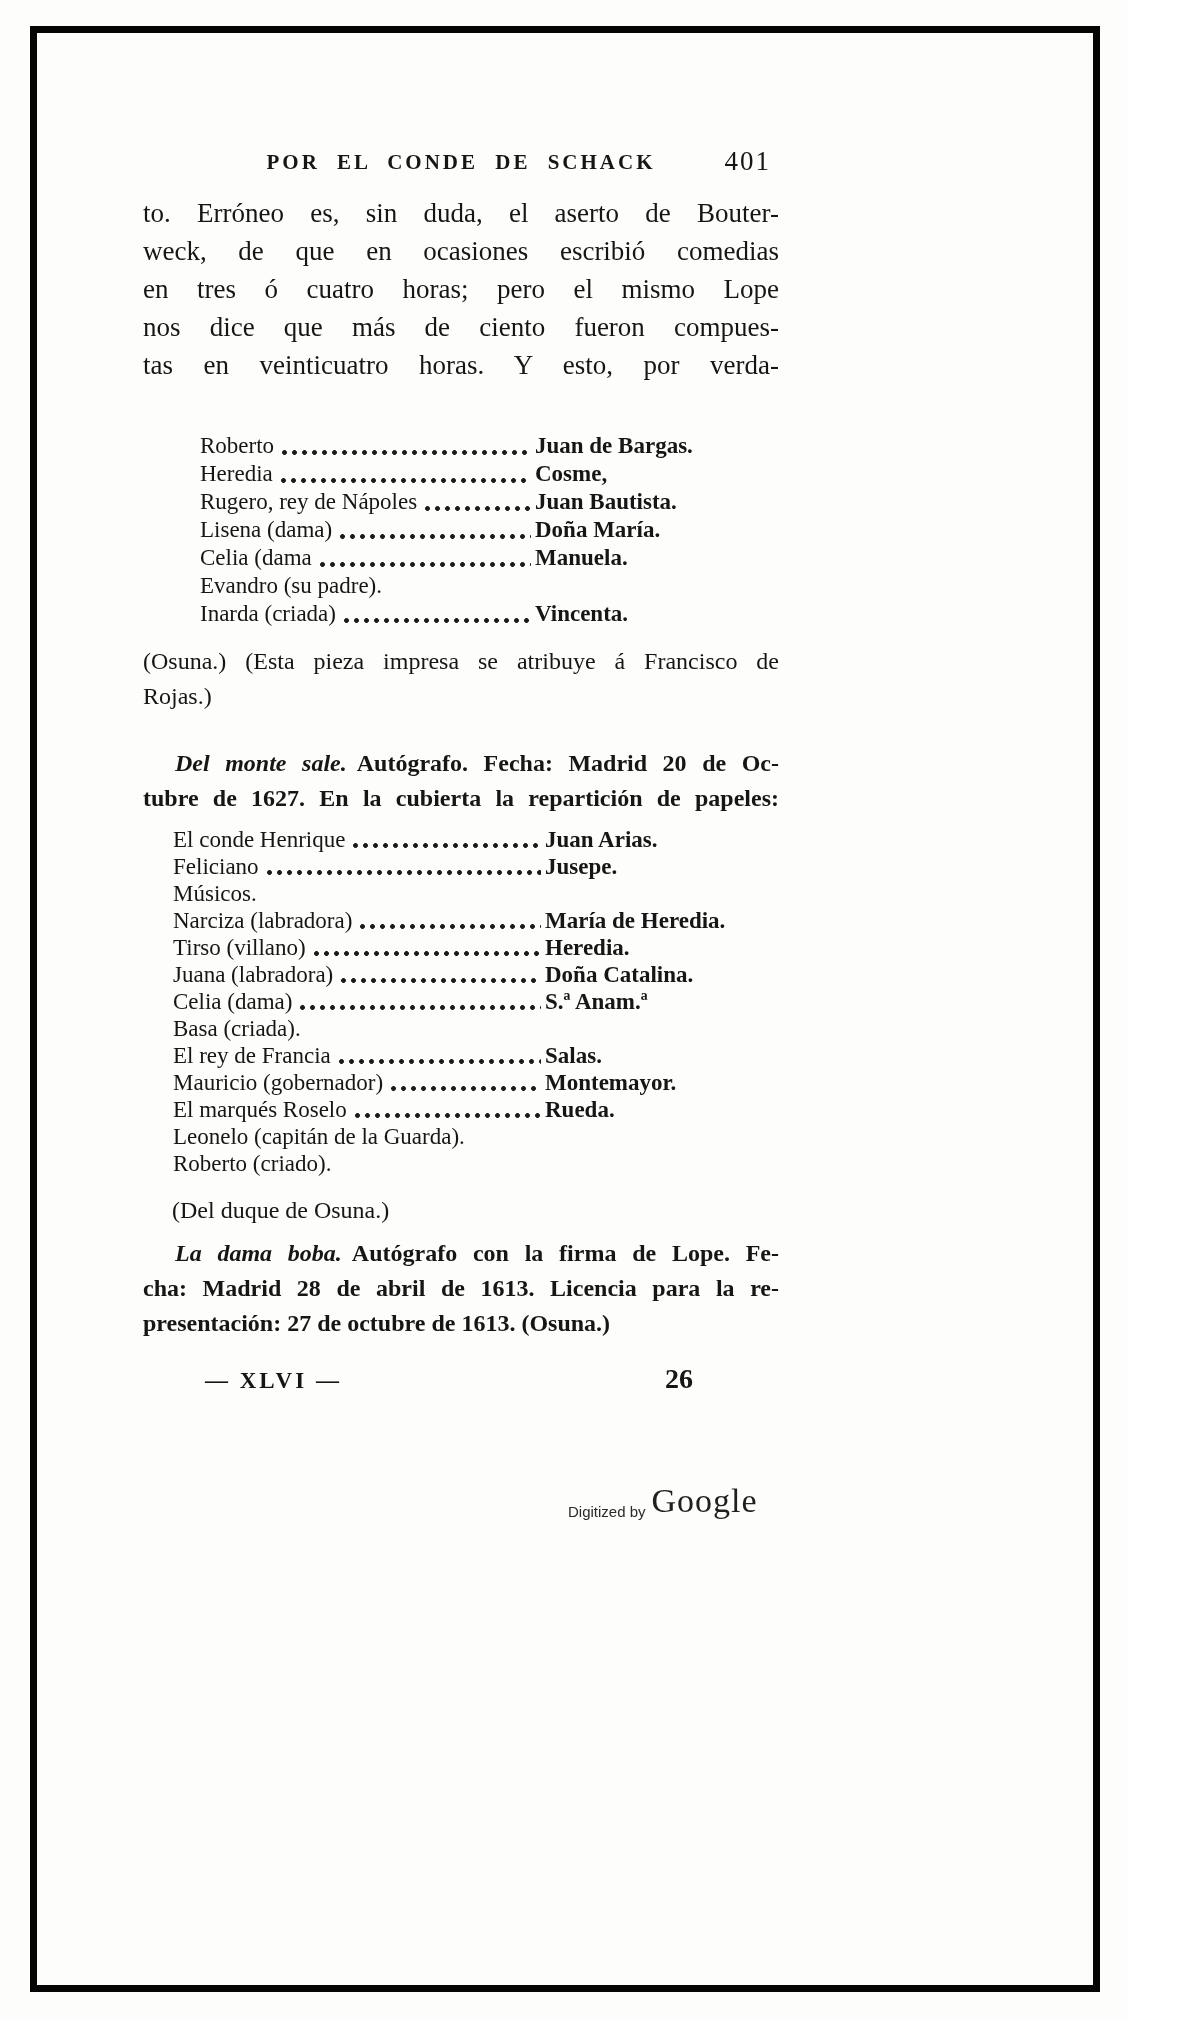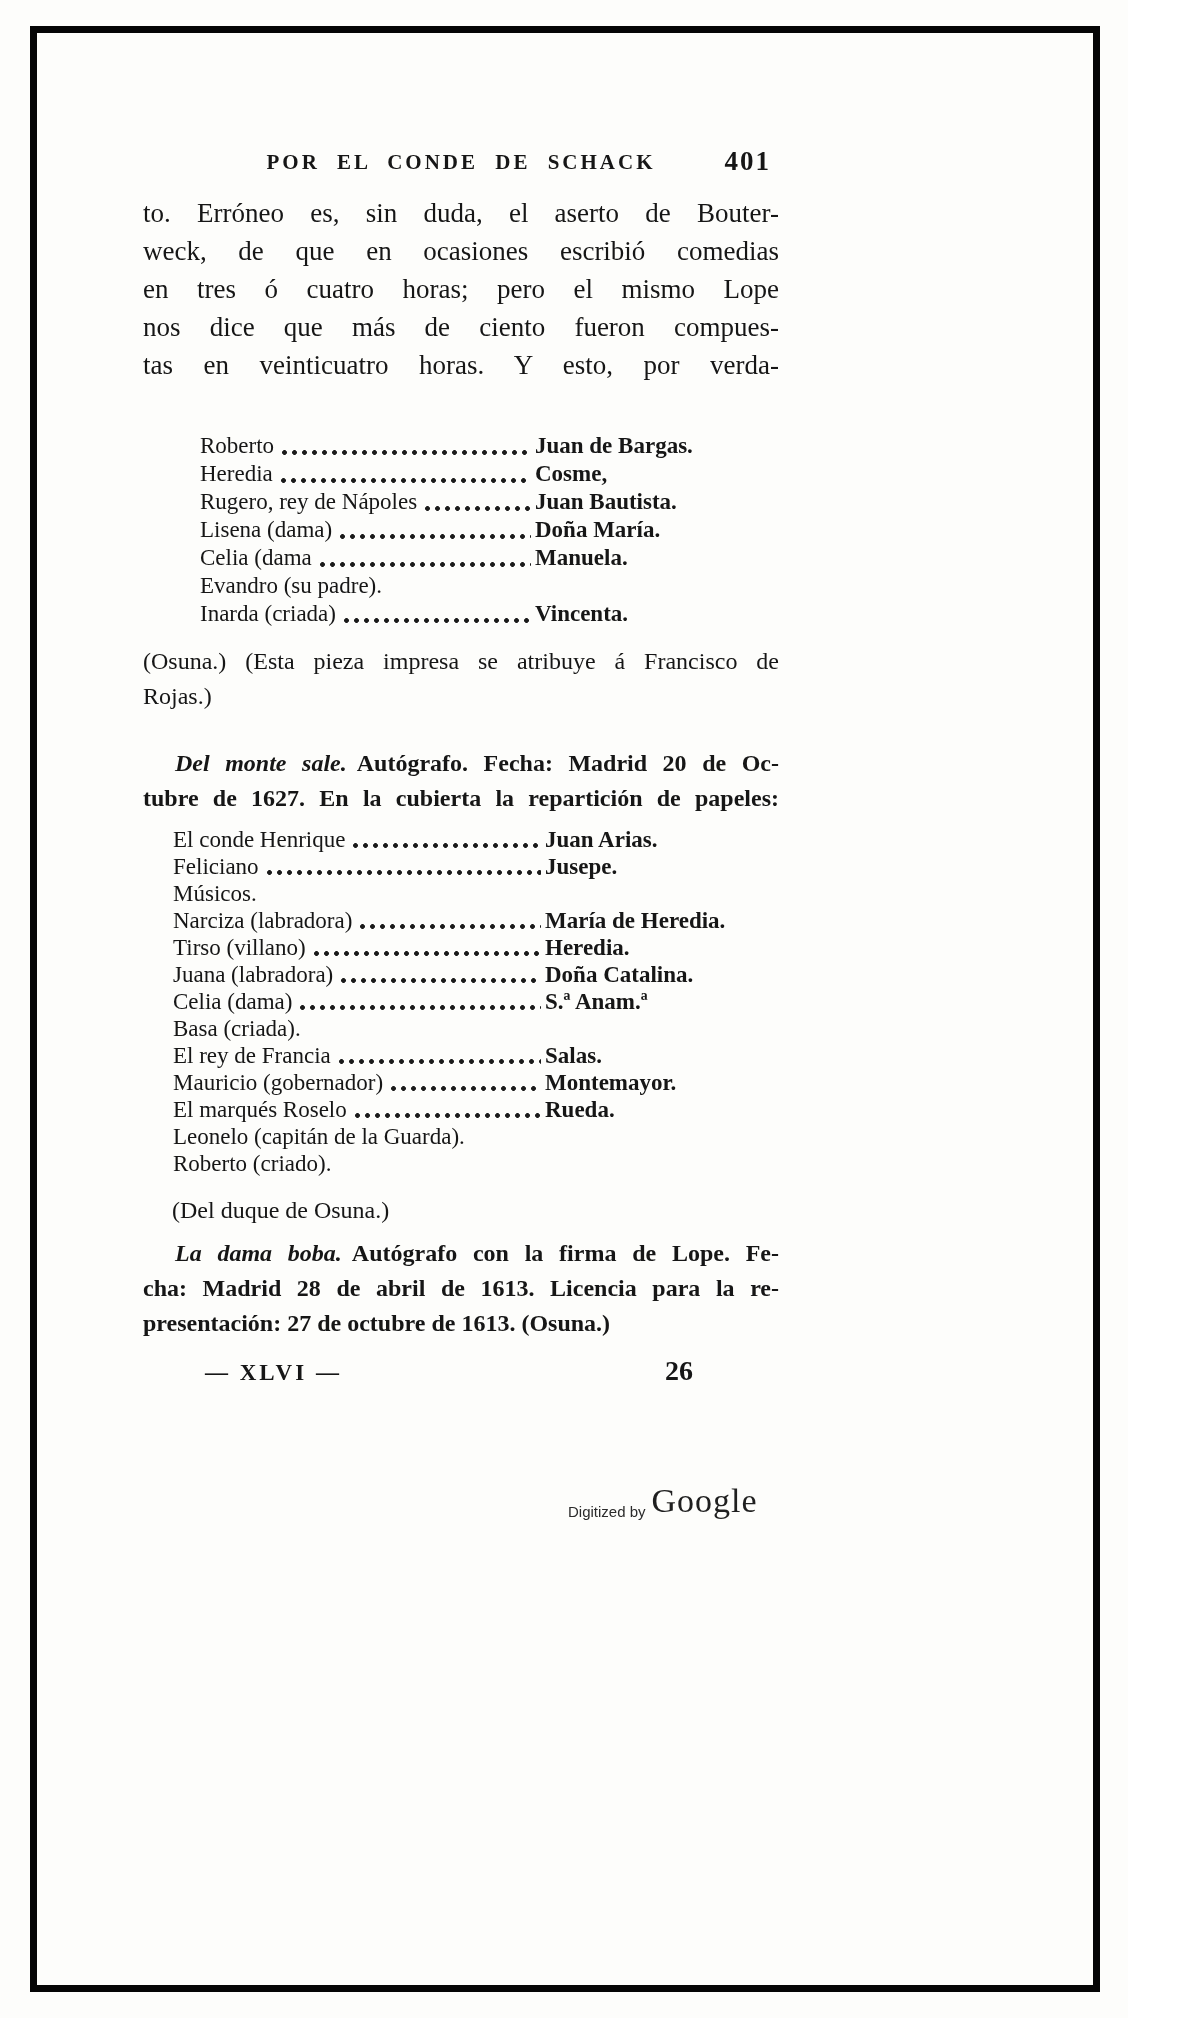--- a/index.html
+++ b/index.html
@@ -32,21 +32,21 @@
     font-size: 21px;
     font-weight: bold;
     letter-spacing: 3px;
     word-spacing: 9px;
     padding-top: 4px;
   }
   .header .pageno {
     position: absolute;
     right: 8px; top: 0;
     font-size: 27px;
-    font-weight: bold;
+    font-weight: normal;
     letter-spacing: 2px;
   }
   
   .para { margin-top: 12px; }
   .jline {
     font-size: 27px;
     line-height: 38px;
     text-align: justify;
     text-align-last: justify;
     white-space: normal;
@@ -74,21 +74,21 @@
   
   .note { font-size: 24px; line-height: 35px; margin-top: 32px; }
   .note.bold { font-weight: bold; }
   .note .lead { font-style: italic; font-weight: bold; margin-right: 10px; }
   .indent { text-indent: 32px; }
   .note1 { margin-top: 16px; }
   .note3 { margin-top: 16px; margin-left: 29px; }
   .note4 { margin-top: 8px; }
   
   .footer {
-    margin-top: 14px;
+    margin-top: 22px;
     display: flex;
     align-items: baseline;
   }
   .footer .sig {
     margin-left: 62px;
     font-size: 23px;
     font-weight: bold;
     letter-spacing: 3px;
   }
   .footer .num {

